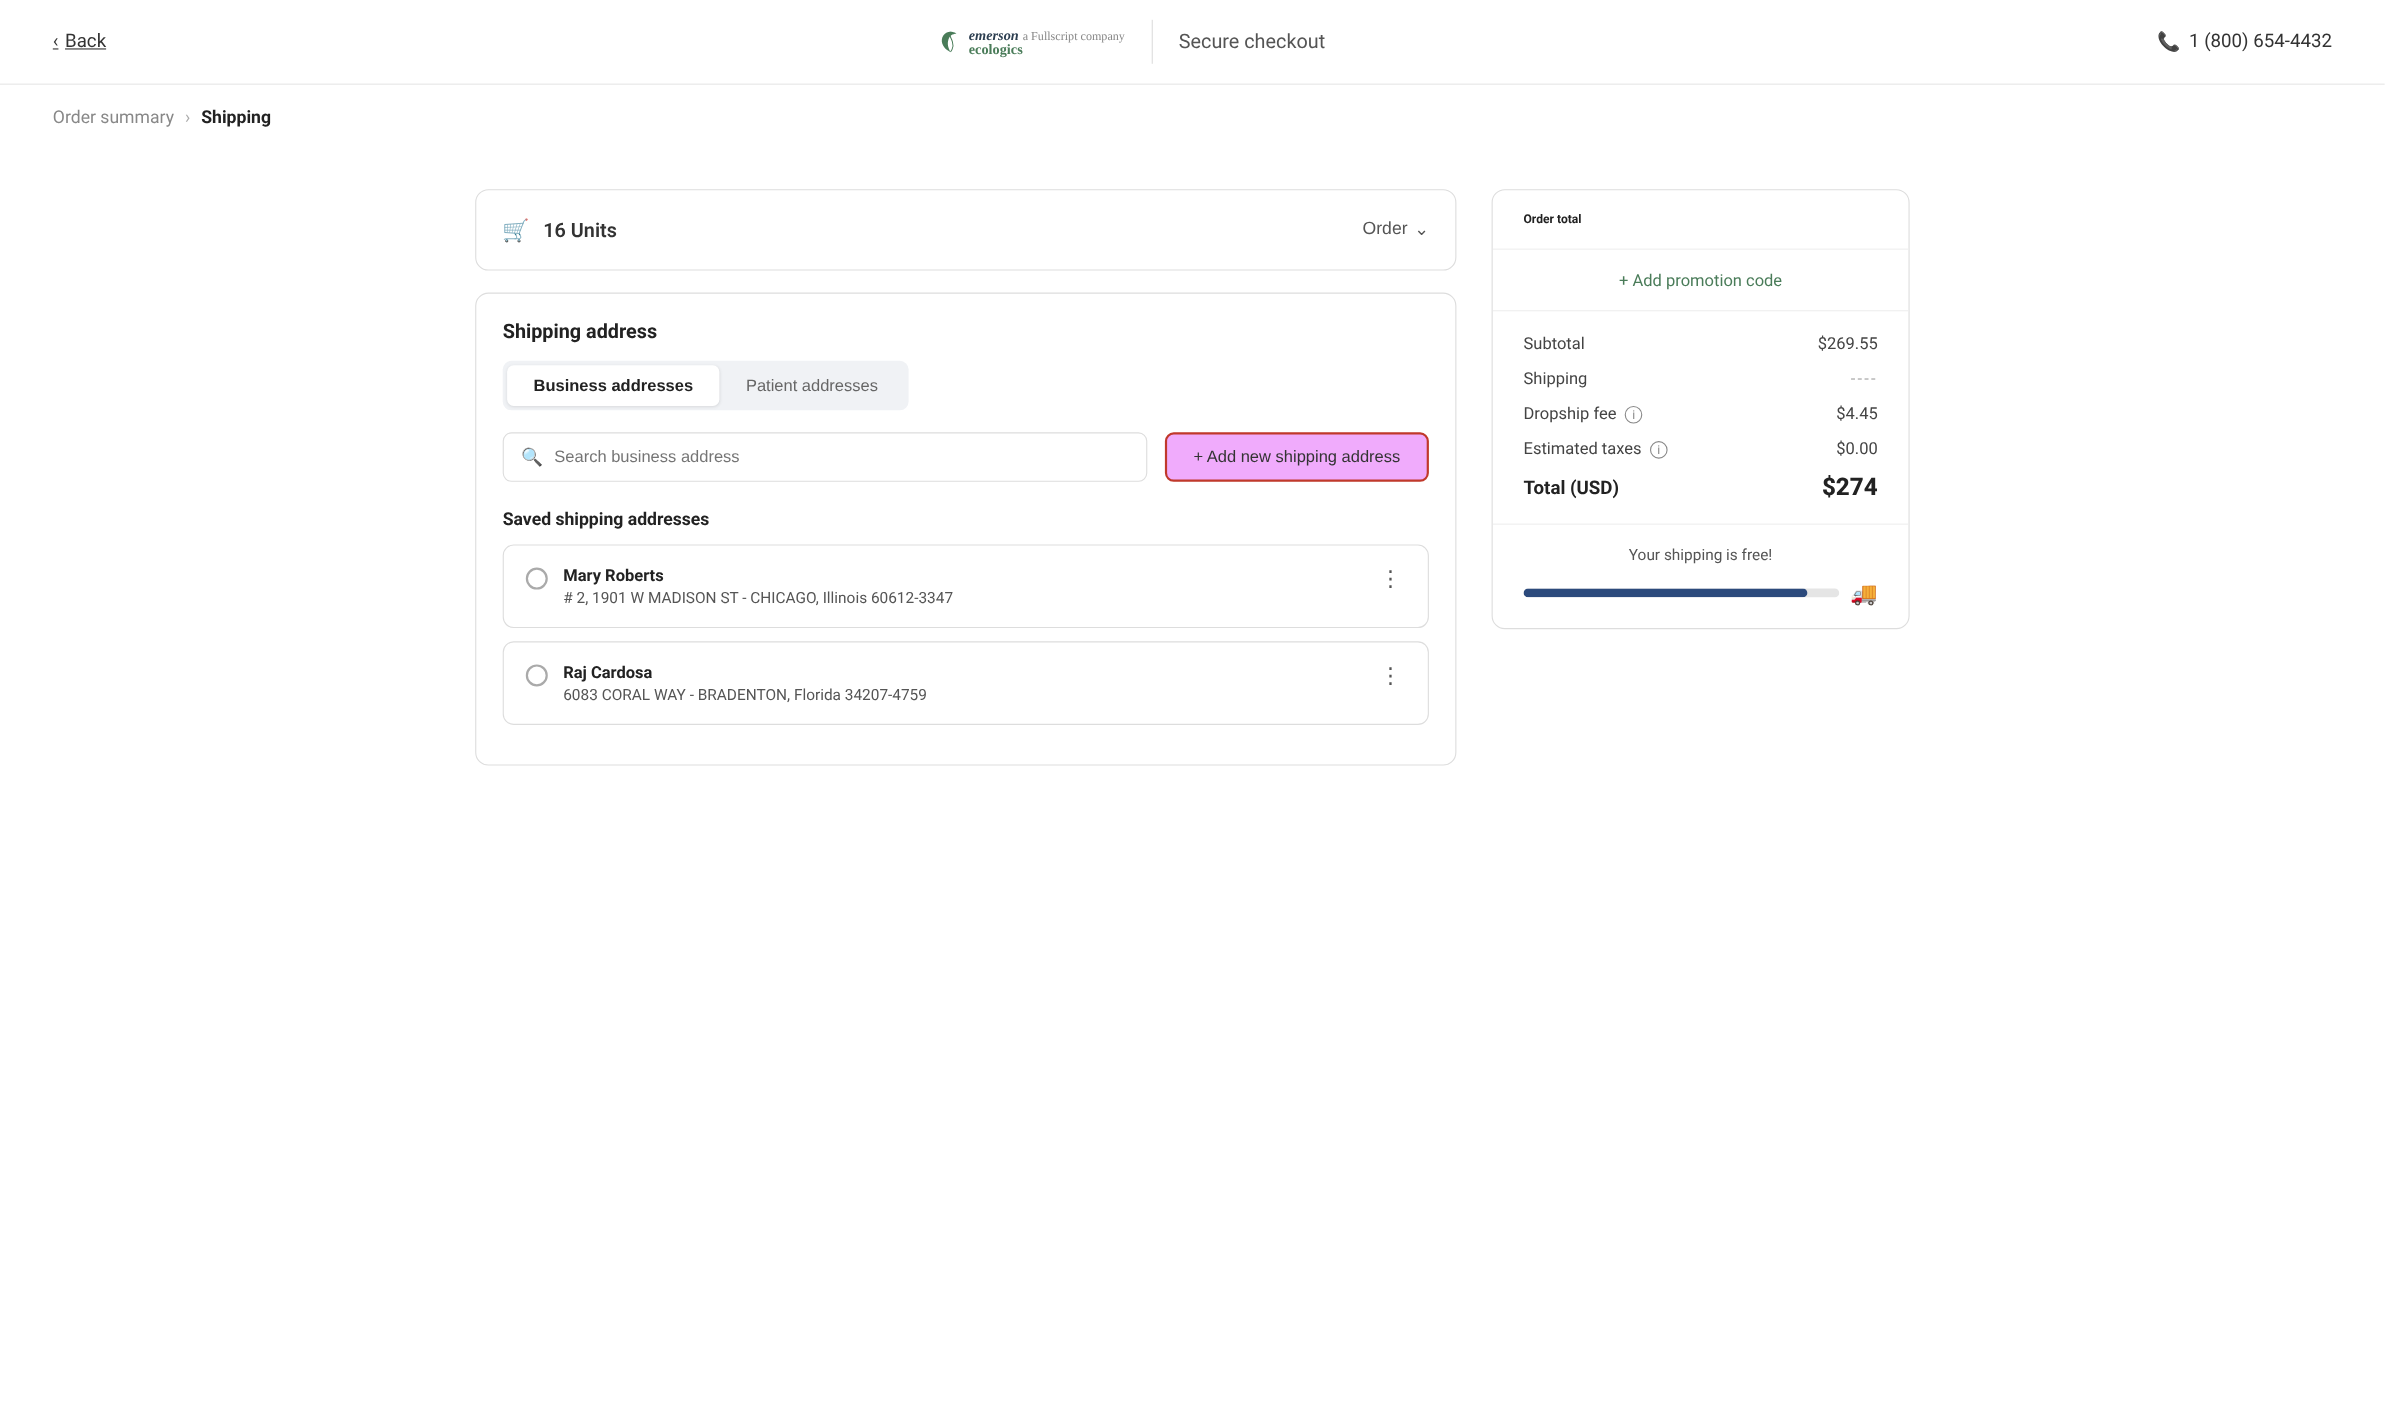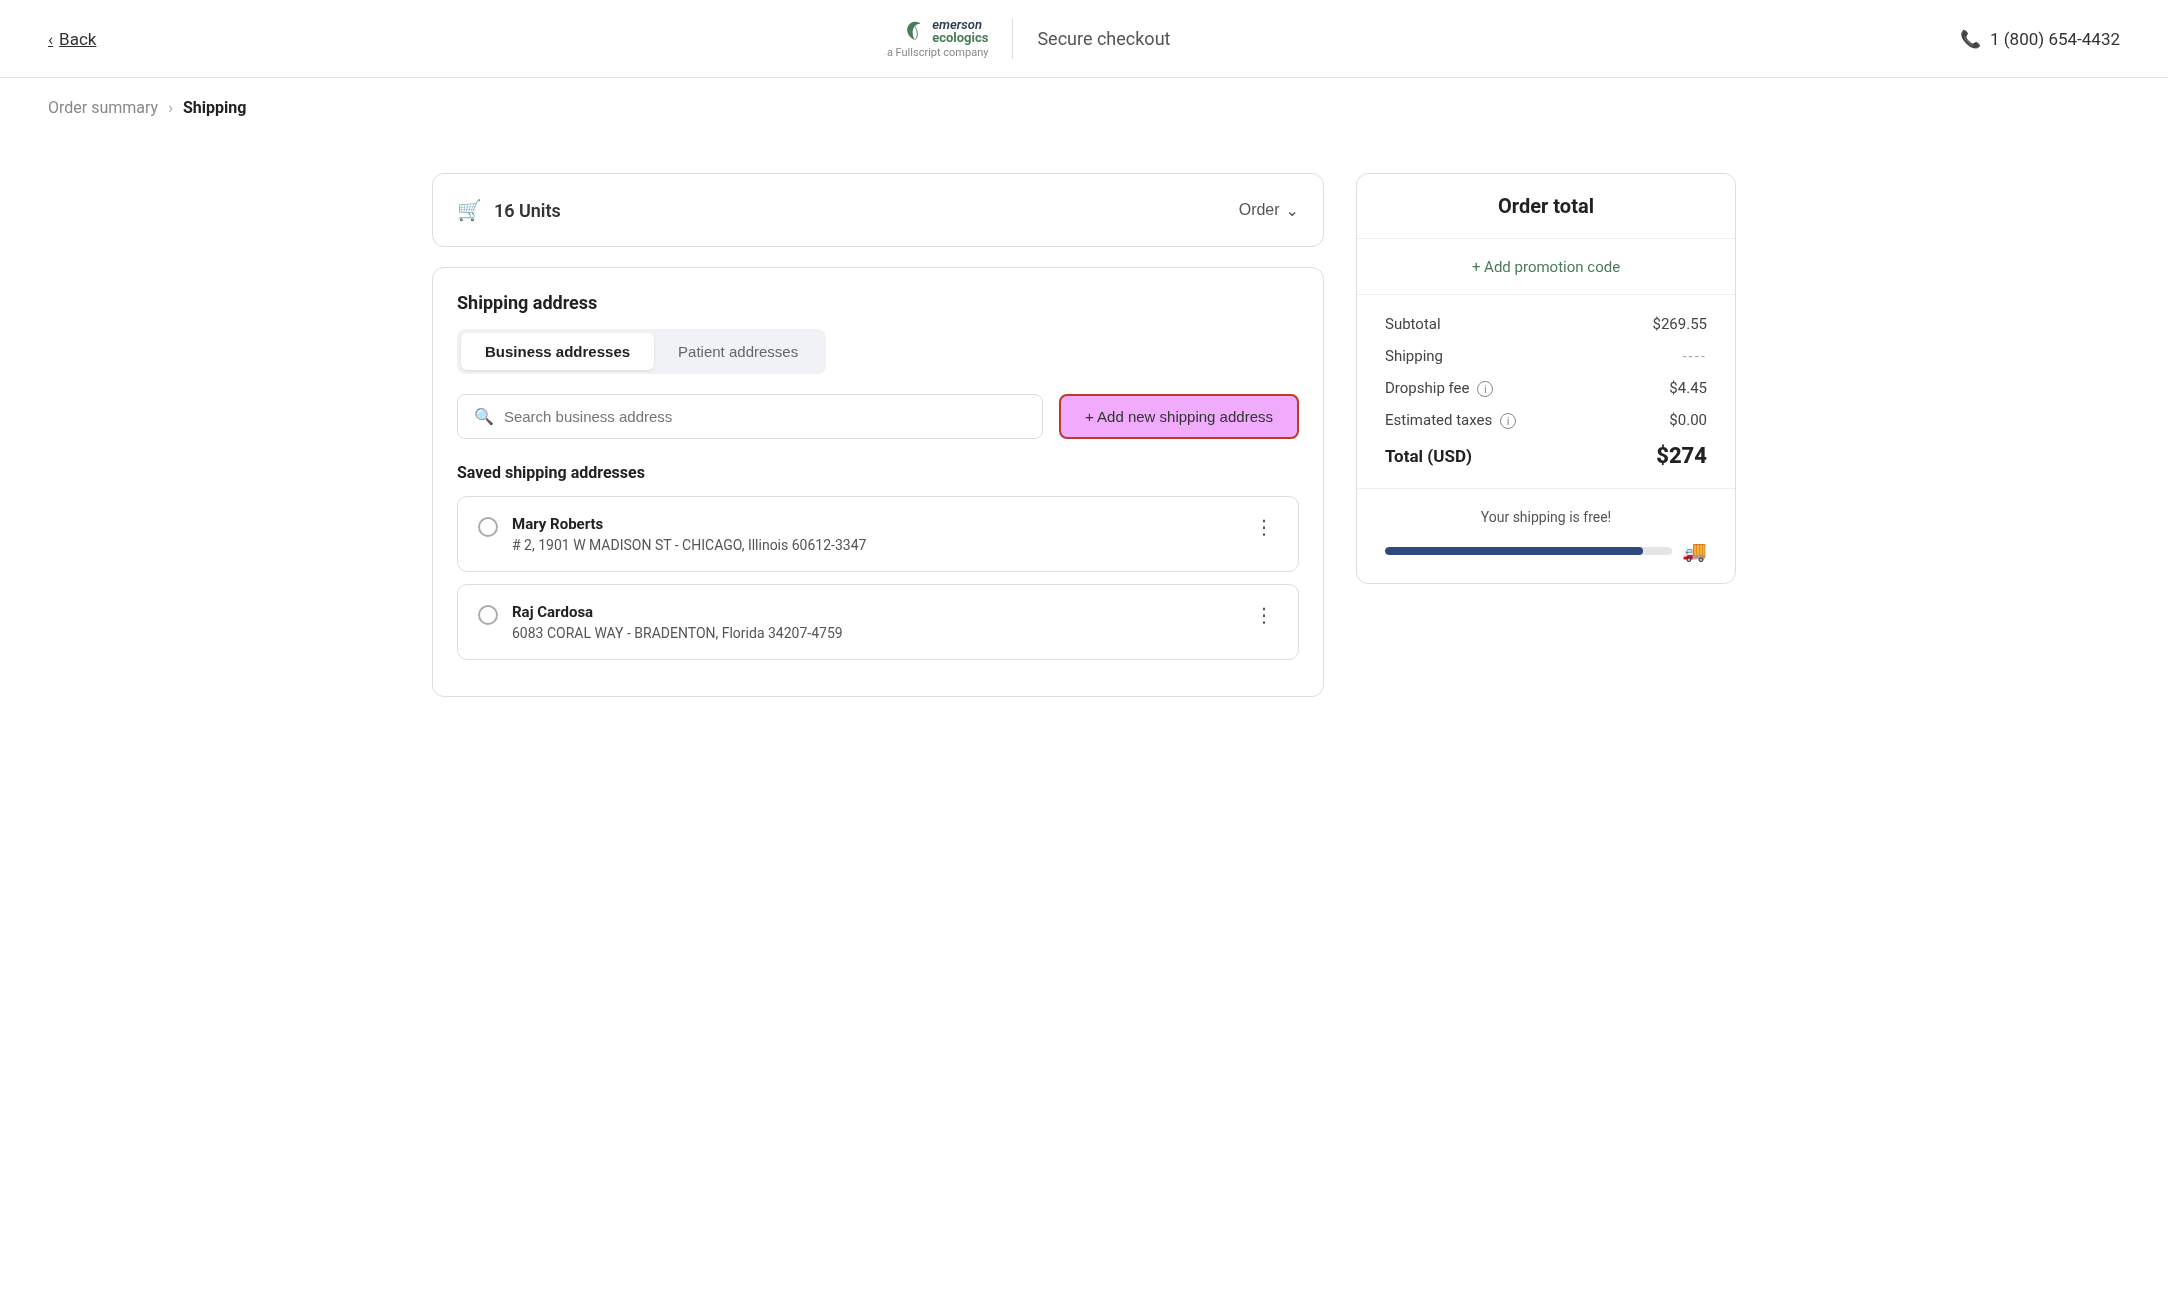--- a/index.html
+++ b/index.html
@@ -22,22 +22,23 @@
       display: flex;
       align-items: center;
       gap: 6px;
       color: #333;
       text-decoration: underline;
       cursor: pointer;
       font-size: 17px;
     }
     .header-logo {
       display: flex;
-      flex-direction: column;
-      align-items: flex-end;
+      flex-direction: row;
+      align-items: flex-start;
+      font-family: Liberation Serif, serif;
     }
     .header-logo-main {
       display: flex;
       align-items: center;
       gap: 6px;
     }
     .logo-leaf {
       width: 22px;
       height: 22px;
     }
@@ -284,23 +285,23 @@
       border: 1px solid #ddd;
       border-radius: 12px;
       background: #fff;
       overflow: hidden;
     }
     .order-total-header {
       padding: 20px 28px;
       border-bottom: 1px solid #eee;
     }
     .order-total-title {
-      font-size: 20px;
-      font-weight: 700;
-      text-align: center;
+      font-size: 11px;
+      font-weight: 700;
+      text-align: left;
       color: #222;
     }
     .promo-section {
       padding: 18px 28px;
       border-bottom: 1px solid #eee;
       text-align: center;
     }
     .promo-link {
       color: #4a7c59;
       font-size: 15px;

